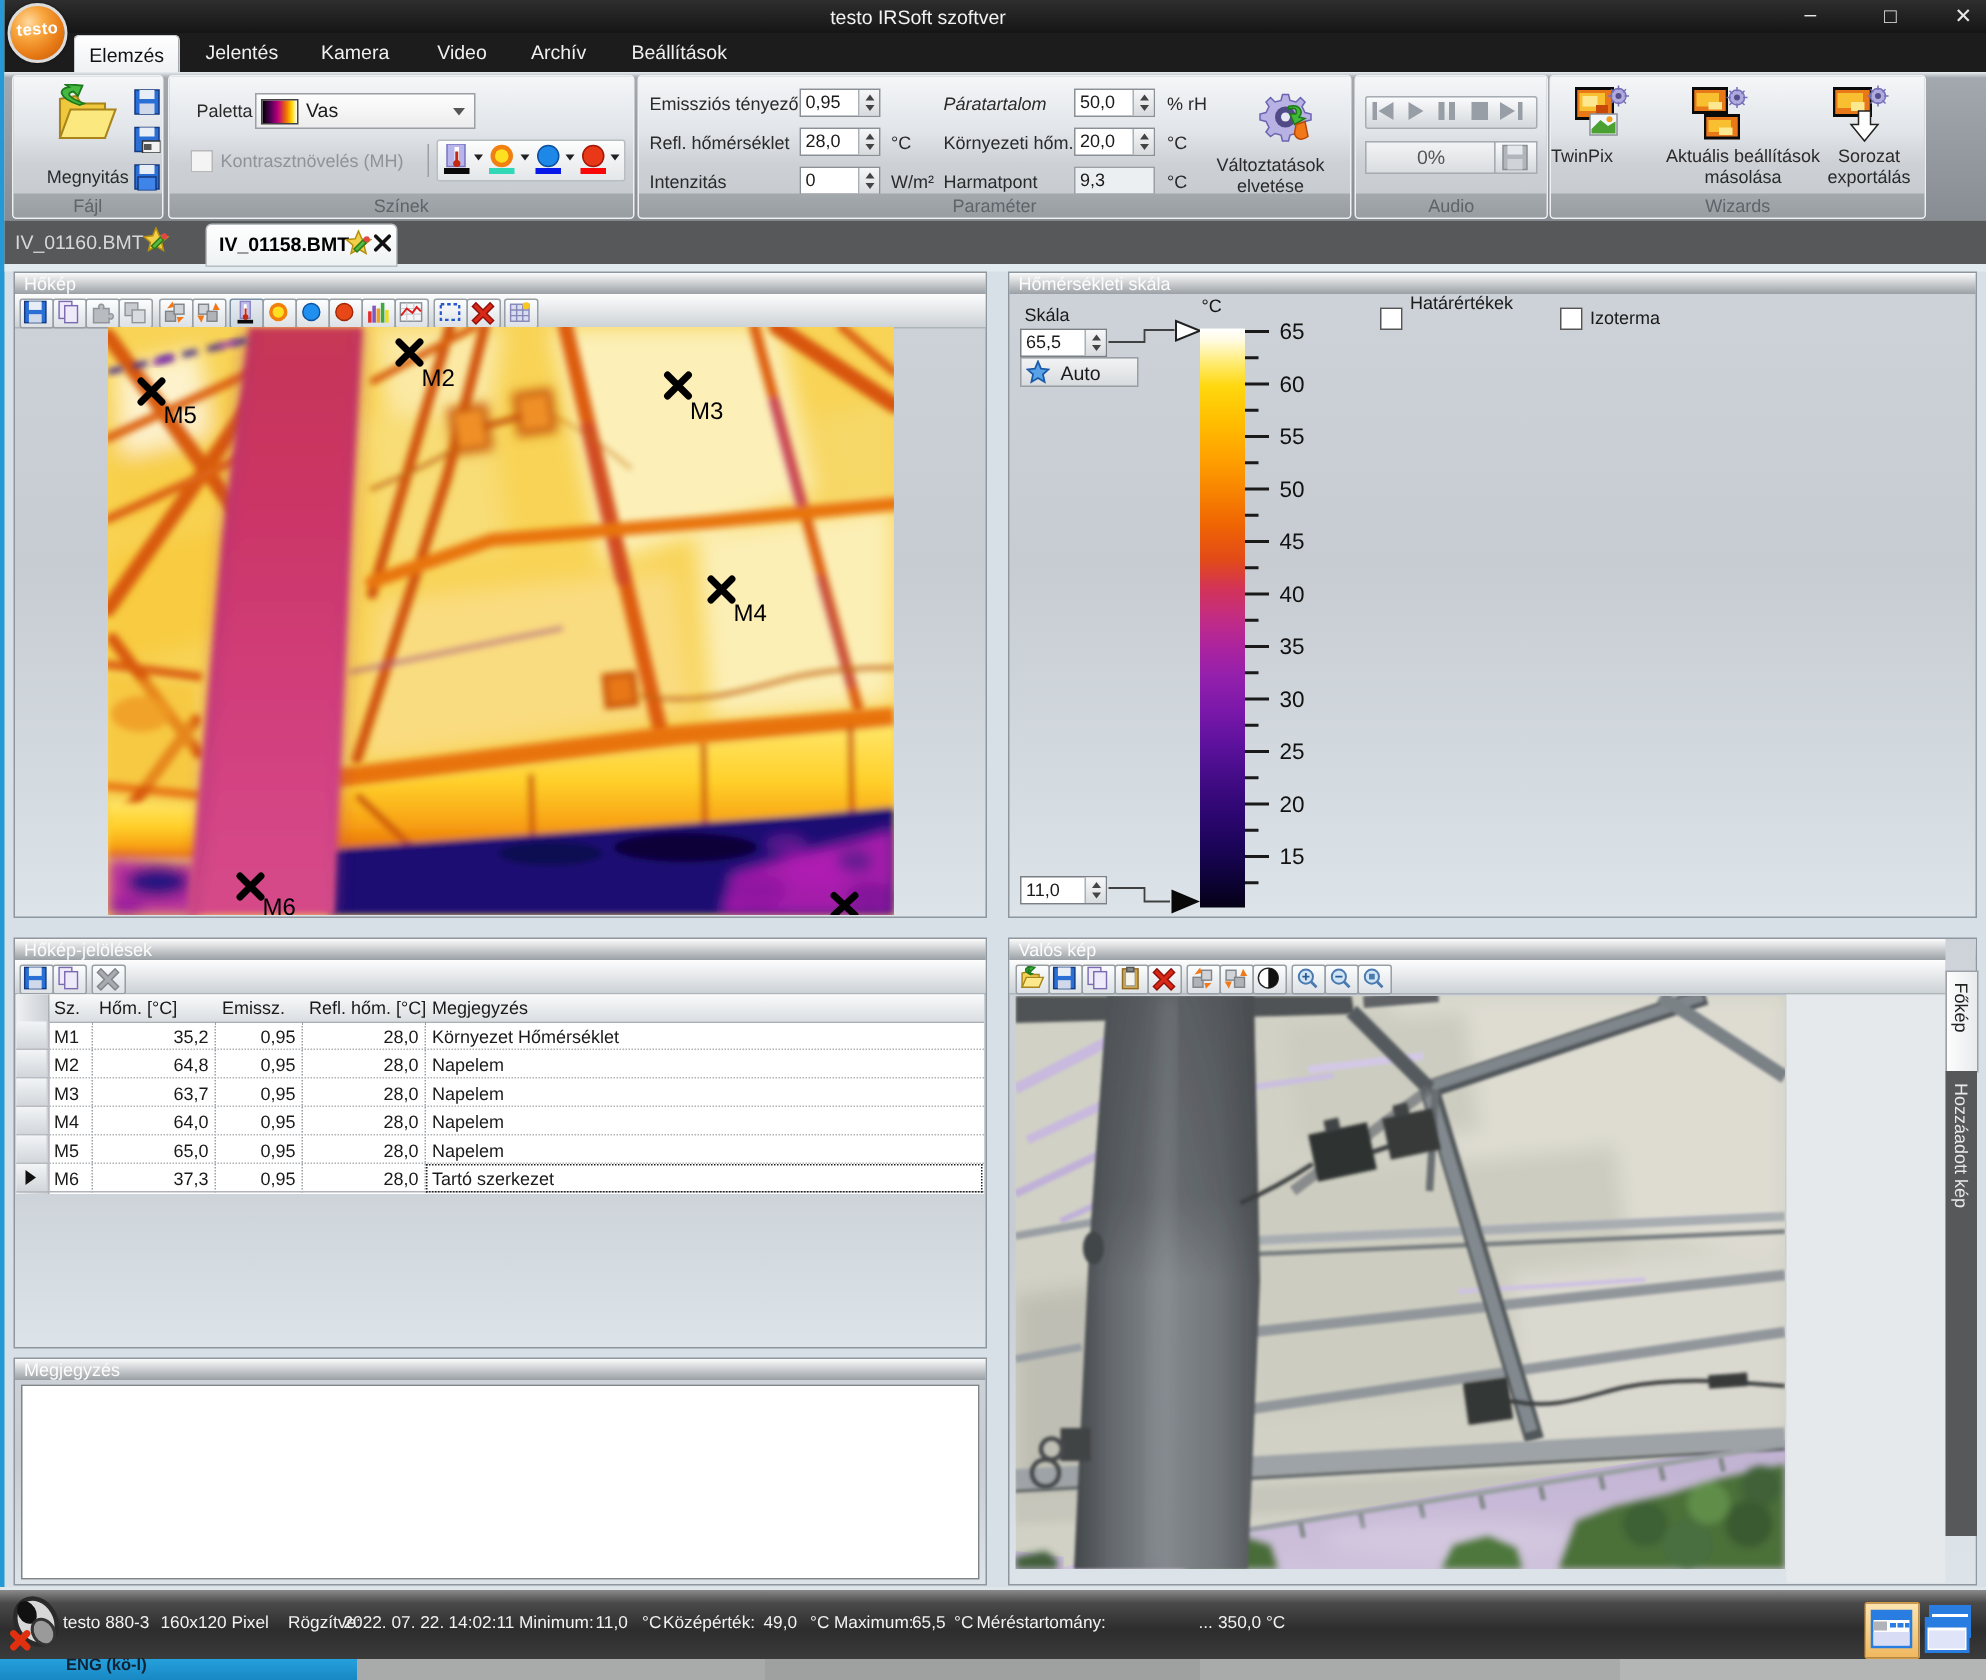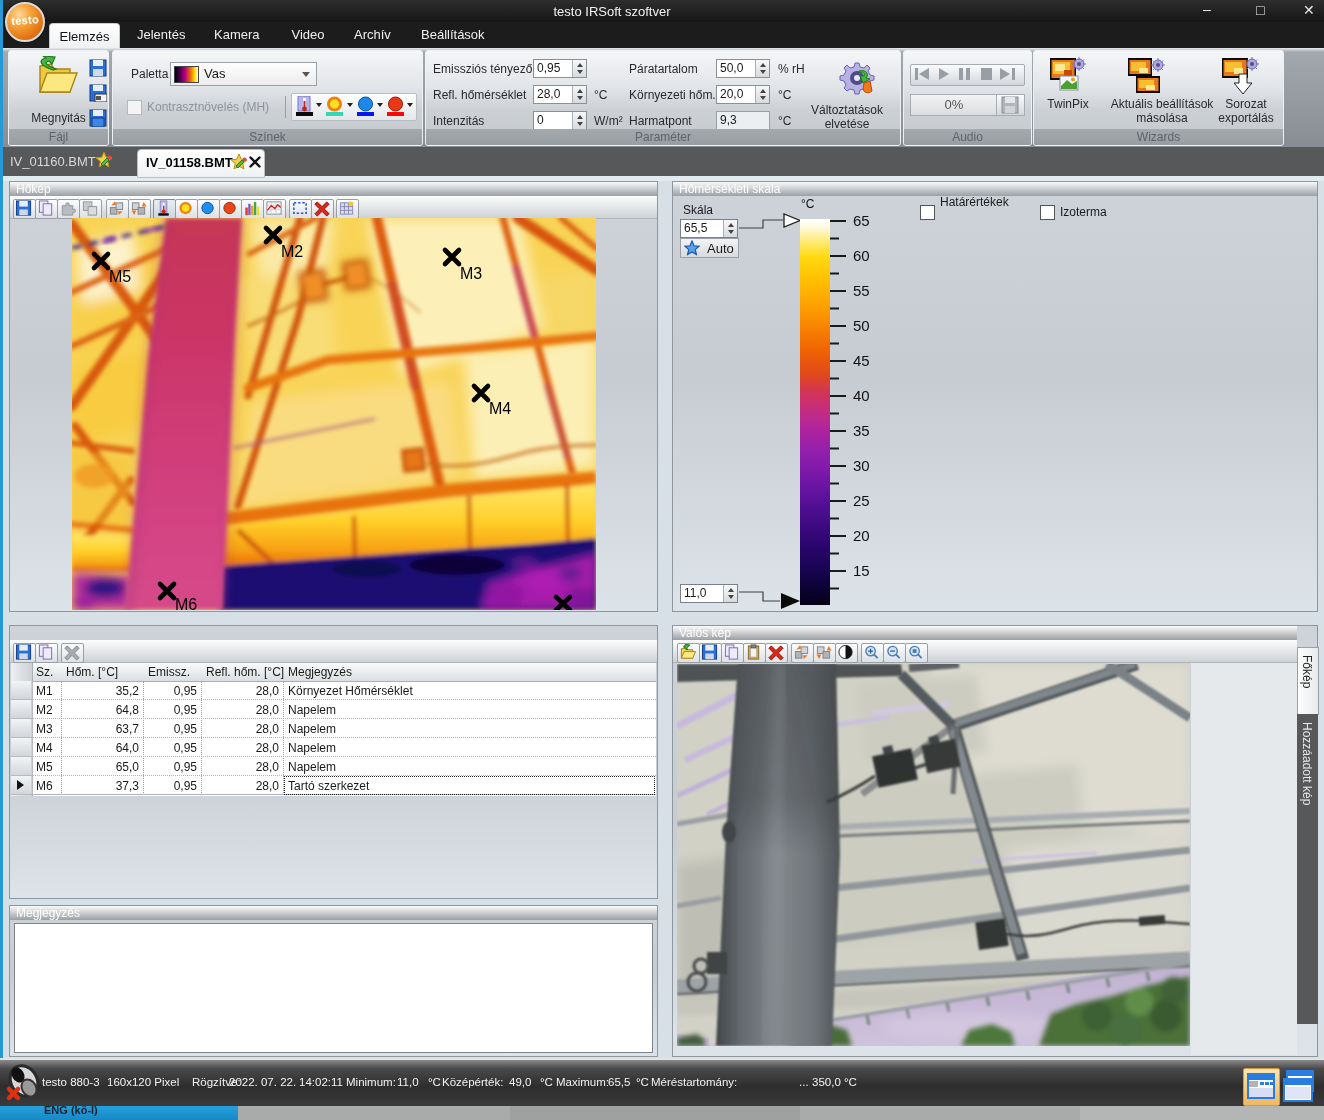--- a/index.html
+++ b/index.html
@@ -161,21 +161,21 @@
   <div class="riblab" style="left:168px;top:37px;">°C</div>
   <div class="riblab" style="left:7px;top:63px;">Intenzitás</div>
   <div class="spinbox" style="left:107px;top:60px;">
         <span class="spinnum">0</span>
         <span class="spinarr">
           <i class="uarr"></i>
           <i class="darr"></i>
         </span>
       </div>
   <div class="riblab" style="left:168px;top:63px;">W/m²</div>
-  <div class="riblab" style="left:203px;top:11px;">Páratartalom</div>
+  <div class="riblab" style="left:203px;top:11px;font-style:italic;">Páratartalom</div>
   <div class="spinbox" style="left:290px;top:8px;">
         <span class="spinnum">50,0</span>
         <span class="spinarr">
           <i class="uarr"></i>
           <i class="darr"></i>
         </span>
       </div>
   <div class="riblab" style="left:352px;top:11px;">% rH</div>
   <div class="riblab" style="left:203px;top:37px;">Környezeti hőm.</div>
   <div class="spinbox" style="left:290px;top:34px;">
@@ -235,21 +235,21 @@
         <rect x="16" y="14" width="8" height="6" fill="#c84808"></rect>
    <g fill="#b0aade" stroke="#7570b8" stroke-width="1">
           <circle cx="31" cy="8" r="5"></circle>
           <path d="M31 1 v3 M31 12 v3 M24 8 h3 M35 8 h3 M26 3.5 l2 2 M34 11 l2 2 M36 3.5 l-2 2 M28 11 l-2 2"></path>
         </g>
         <circle cx="31" cy="8" r="2" fill="#54508c"></circle>
    <rect x="12" y="20" width="18" height="14" fill="#f2f6fa" stroke="#8a9098"></rect>
         <path d="M13 30 L19 24 L24 28 L29 25 L29 33 L13 33 Z" fill="#4aa030"></path>
         <circle cx="25" cy="23.5" r="2" fill="#f0a020"></circle>
   </svg>
-  <div class="riblab" style="left:0px;top:46px;width:68px;text-align:center;">TwinPix</div>
+  <div class="riblab" style="left:0px;top:46px;width:68px;">TwinPix</div>
   <svg class="abs" style="left:92px;top:5px;" width="40" height="40" viewBox="0 0 40 40">
    <rect x="2" y="2" width="24" height="18" fill="#0a0a0a"></rect>
         <rect x="3.5" y="4" width="21" height="14" fill="#e87818"></rect>
         <rect x="5" y="6" width="15" height="9" fill="#f8c030"></rect>
         <rect x="13" y="12" width="9" height="5" fill="#fce890"></rect>
    <rect x="10" y="20" width="24" height="17" fill="#0a0a0a"></rect>
         <rect x="11.5" y="22" width="21" height="13" fill="#e87818"></rect>
         <rect x="13" y="24" width="15" height="8" fill="#f8c030"></rect>
         <rect x="20" y="29" width="9" height="5" fill="#fce890"></rect>
    <g fill="#b0aade" stroke="#7570b8" stroke-width="1">
@@ -569,40 +569,41 @@
   </g>
   <text x="128" y="12" font-size="12" fill="#111" font-family="Liberation Sans, sans-serif">°C</text>
  </svg>
  <div class="abs" style="left:7px;top:37px;width:56px;height:17px;background:#fff;border:1px solid #7a8086;">
       <span class="spinnum">65,5</span>
       <span class="spinarr">
         <i class="uarr"></i>
         <i class="darr"></i>
       </span>
     </div>
- <div class="abs" style="left:7px;top:56px;width:57px;height:18px;background:linear-gradient(#f2f3f4,#d8dbde);border:1px solid #9aa0a6;">
+ <div class="abs" style="left:7px;top:56px;width:57px;height:18px;background:linear-gradient(#f2f3f4,#d8dbde);border:1px solid #9aa0a6;padding-left:20px;">
   <svg style="position:absolute;left:3px;top:1px;" width="16" height="16" viewBox="0 0 16 16">
         <path d="M8 1 L10 5.8 L15 6.3 L11.3 9.6 L12.4 14.6 L8 12 L3.6 14.6 L4.7 9.6 L1 6.3 L6 5.8 Z" fill="#5aa2e8" stroke="#1a5aa8" stroke-width="1.2"></path>
       </svg>
   <span style="position:absolute;left:26px;top:2px;font-size:13px;">Auto</span>
  </div>
  <div class="abs" style="left:7px;top:402px;width:56px;height:17px;background:#fff;border:1px solid #7a8086;">
       <span class="spinnum">11,0</span>
       <span class="spinarr">
         <i class="uarr"></i>
         <i class="darr"></i>
       </span>
     </div>
  <div class="abs" style="left:247px;top:23px;width:13px;height:13px;background:#fff;border:1px solid #555;"></div>
  <div class="abs" style="left:267px;top:13px;font-size:12px;">Határértékek</div>
  <div class="abs" style="left:367px;top:23px;width:13px;height:13px;background:#fff;border:1px solid #555;"></div>
  <div class="abs" style="left:387px;top:23px;font-size:12px;">Izoterma</div>
 </div>
 
 <div class="panel" style="left:9px;top:625px;width:647px;height:272px;">
+ <div class="ptitle">Hőkép-jelölések</div>
  <div class="ptool"></div>
  <div id="jel-tools" class="abs" style="left:0;top:15px;width:647px;height:22px;">
   <div class="tbtn" style="left:3px;">
         <svg width="18" height="17" viewBox="0 0 18 18">
           <rect x="1" y="1" width="15" height="15" fill="#2a6fd6" stroke="#14397e"></rect>
           <rect x="4" y="1" width="9" height="6" fill="#e8eef6"></rect>
           <rect x="4" y="10" width="9" height="6" fill="#cfd9ea"></rect>
         </svg>
       </div>
   <div class="tbtn" style="left:25px;">

